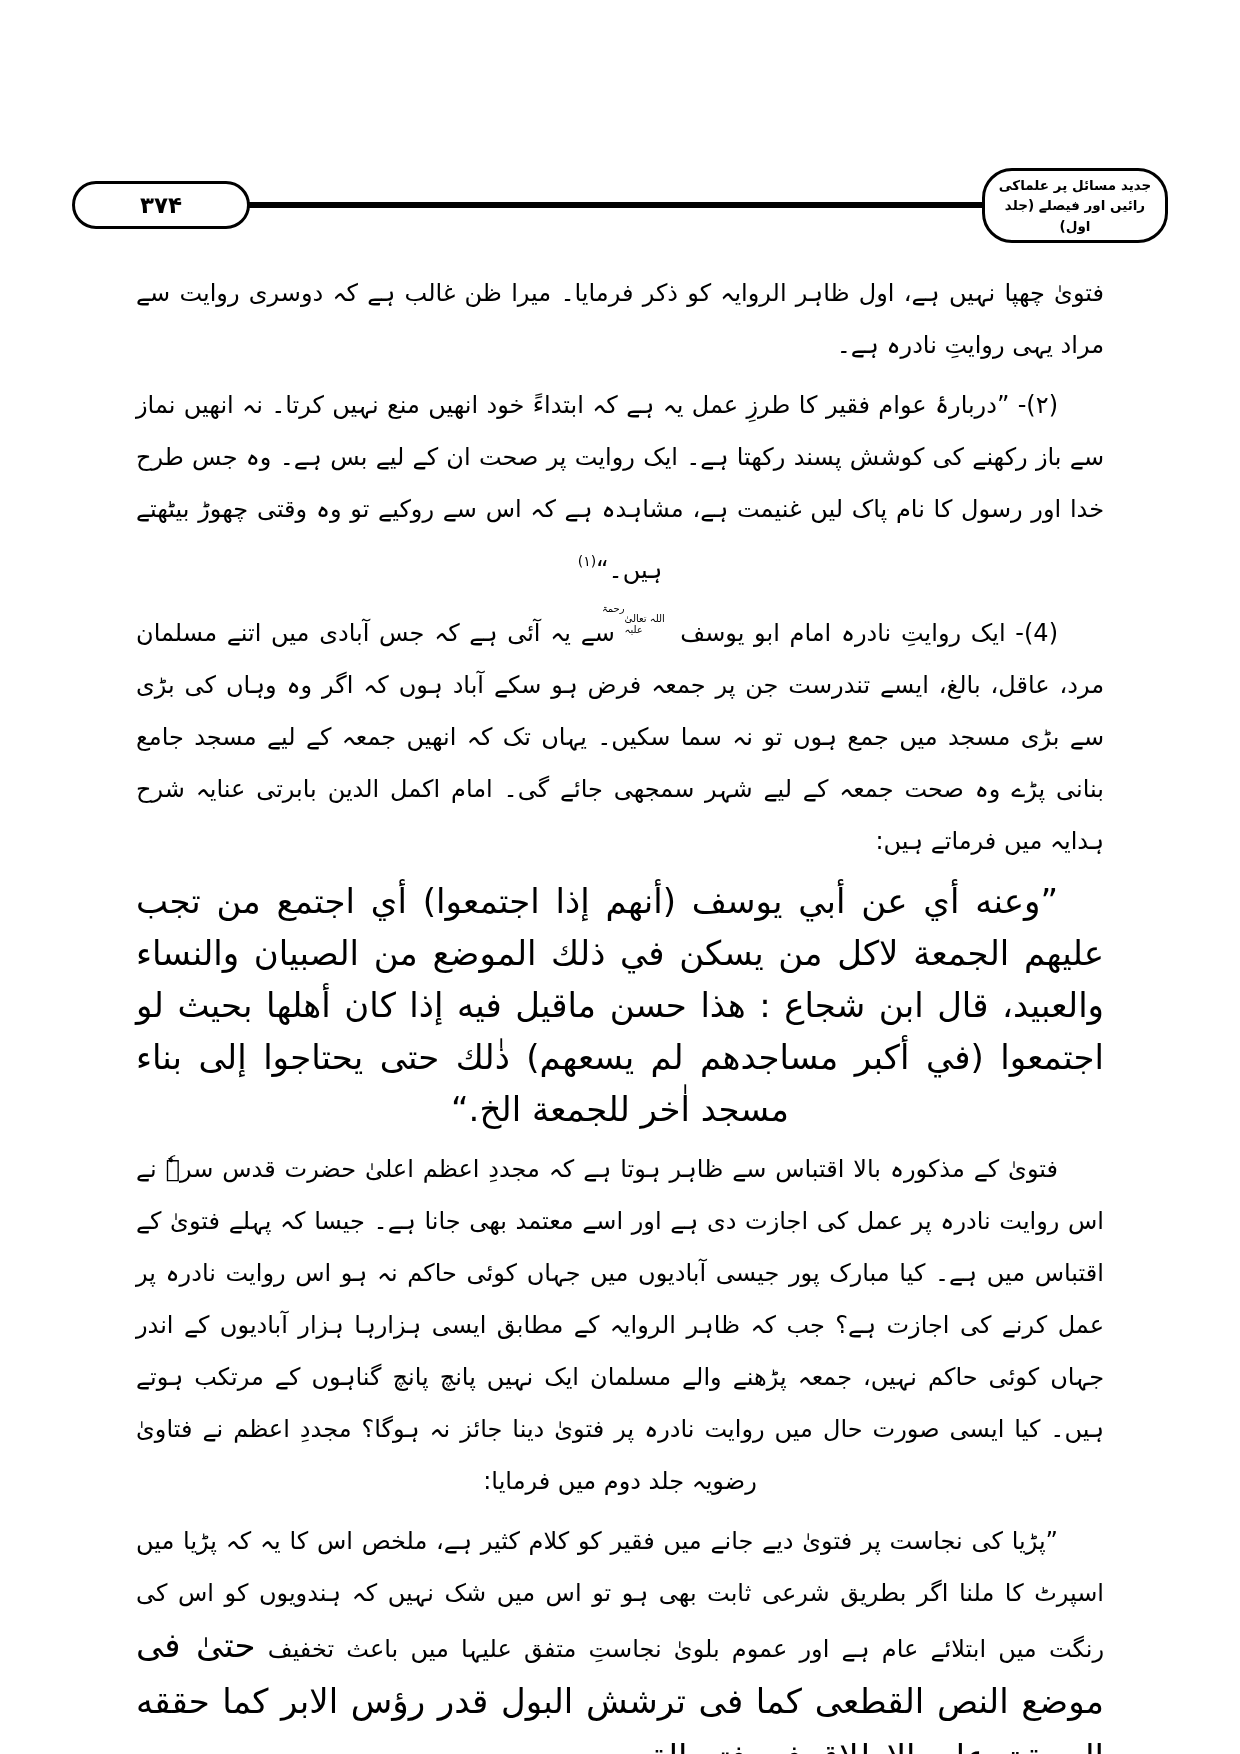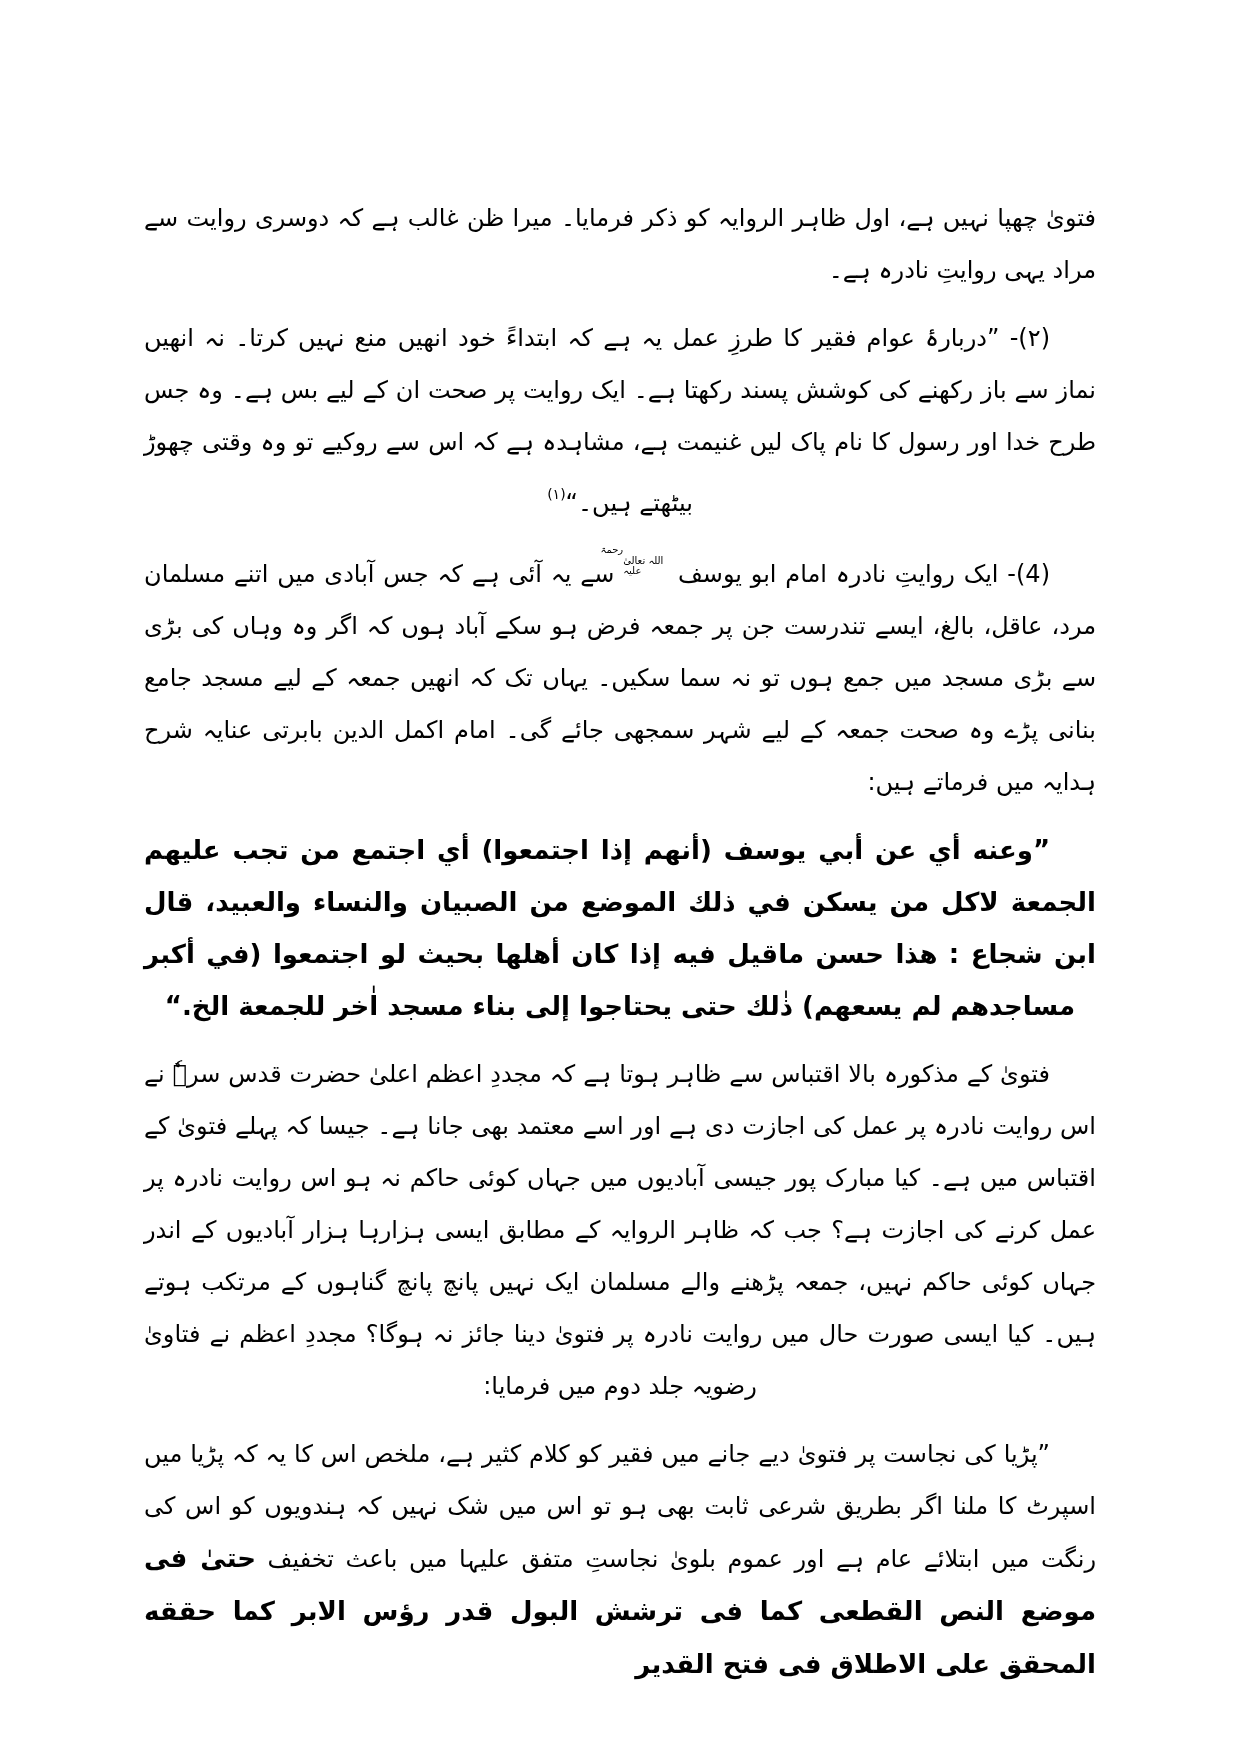--- a/index.html
+++ b/index.html
@@ -26,35 +26,44 @@
   .page-pill {
     min-height:48px; width:178px; border-radius:26px; padding:2px 10px;
     font-size:23px; font-weight:bold; flex:0 0 auto;
   }
 
   
   .content {
     margin:24px 56px 0 56px; direction:rtl;
     text-align:justify; font-size:24px; line-height:52px;
   }
-  .content p { margin:16px; }
+  .content p { margin:8px; }
   .indent { text-indent:46px; }
   .center-last { text-align-last:center; }
-  .arabic { font-weight:bold; font-size:26px; }
+  .arabic { font-weight:normal; font-size:34px; }
   .fnref { font-size:14px; vertical-align:12px; font-weight:normal; white-space:nowrap; }
   .honorific {
     font-size:10px; line-height:1.05; display:inline-block; vertical-align:8px;
     max-width:46px; text-align:left;
   }
 </style>
 </head>
 <body>
 
 <div class="page">
 
+  <div class="header-row">
+    <div class="pill title-pill">
+      <span>جدید مسائل پر علماکی رائیں اور فیصلے (جلد اول)</span>
+    </div>
+    <div class="double-rule"></div>
+    <div class="pill page-pill">
+      <span>۳۷۴</span>
+    </div>
+  </div>
 
   <div class="content">
 
     <p><span>فتویٰ چھپا نہیں ہے، اول ظاہر الروایہ کو ذکر فرمایا۔ میرا ظن غالب ہے کہ دوسری روایت سے مراد یہی روایتِ نادرہ ہے۔</span></p>
 
     <p class="indent center-last"><span>(۲)- ”دربارۂ عوام فقیر کا طرزِ عمل یہ ہے کہ ابتداءً خود انھیں منع نہیں کرتا۔ نہ انھیں نماز سے باز رکھنے کی کوشش پسند رکھتا ہے۔ ایک روایت پر صحت ان کے لیے بس ہے۔ وہ جس طرح خدا اور رسول کا نام پاک لیں غنیمت ہے، مشاہدہ ہے کہ اس سے روکیے تو وہ وقتی چھوڑ بیٹھتے ہیں۔“</span><sup class="fnref">(۱)</sup></p>
 
     <p class="indent"><span>(4)- ایک روایتِ نادرہ امام ابو یوسف</span>
       <span class="honorific">رحمۃ اللہ تعالیٰ علیہ</span>
       <span>سے یہ آئی ہے کہ جس آبادی میں اتنے مسلمان مرد، عاقل، بالغ، ایسے تندرست جن پر جمعہ فرض ہو سکے آباد ہوں کہ اگر وہ وہاں کی بڑی سے بڑی مسجد میں جمع ہوں تو نہ سما سکیں۔ یہاں تک کہ انھیں جمعہ کے لیے مسجد جامع بنانی پڑے وہ صحت جمعہ کے لیے شہر سمجھی جائے گی۔ امام اکمل الدین بابرتی عنایہ شرح ہدایہ میں فرماتے ہیں:</span></p>

